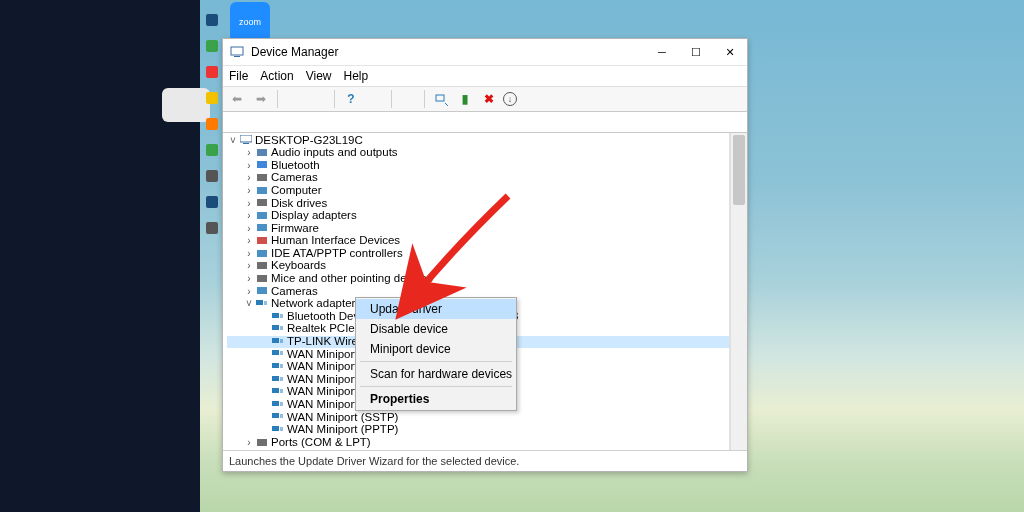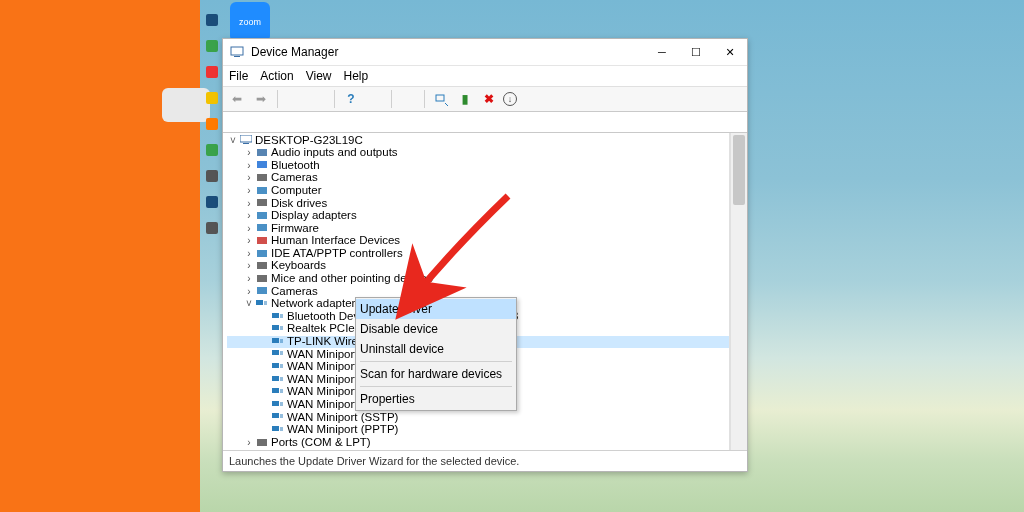--- a/index.html
+++ b/index.html
@@ -1,16 +1,16 @@
 <!DOCTYPE html>
 <html><head>
 <meta charset="utf-8">
 <style>
   html,body{margin:0;padding:0;width:1024px;height:512px;overflow:hidden;font-family:"Segoe UI",Tahoma,sans-serif;background:#fff}
-  .canvas{position:absolute;inset:0;background:#f97316}
+  .canvas{position:absolute;inset:0;background:#0f172a}
   .desktop{position:absolute;left:200px;top:0;width:824px;height:512px;
     background:linear-gradient(to bottom,#77b8d4 0%,#8cc2d6 35%,#a8d1db 55%,#d2e6e0 70%,#e8eed2 80%,#c9dfbb 90%,#b9d6aa 100%)}
   .task{position:absolute;left:204px;top:0;width:16px;height:480px}
   .tico{width:12px;height:12px;margin:14px 2px;border-radius:2px}
   .zoom{position:absolute;left:230px;top:2px;width:40px;height:40px;border-radius:6px;background:#1f8cff;color:#fff;font-size:9px;display:flex;align-items:center;justify-content:center;overflow:hidden}
   .thumb{position:absolute;left:162px;top:88px;width:48px;height:34px;border-radius:6px;background:#e9e9e9}
 
   .win{position:absolute;left:222px;top:38px;width:524px;height:432px;background:#fff;border:1px solid #b5b5b5;box-shadow:0 2px 6px rgba(0,0,0,.25);display:flex;flex-direction:column}
   .titlebar{height:26px;display:flex;align-items:center;border-bottom:1px solid #e5e5e5;font-size:12px}
   .titlebar .ti{width:16px;height:16px;margin:0 6px;display:flex;align-items:center;justify-content:center}
@@ -29,23 +29,23 @@
   .ic{width:14px;height:12px;display:inline-flex;align-items:center;justify-content:center;margin-right:2px;font-size:10px}
   .ind1{padding-left:0}
   .ind2{padding-left:16px}
   .ind3{padding-left:32px}
   .sel{background:#cde8ff}
   .scr{width:16px;background:#f0f0f0;border-left:1px solid #e0e0e0;position:relative}
   .scr .th{position:absolute;left:2px;right:2px;top:2px;height:70px;background:#c7c7c7;border-radius:2px}
   .status{height:20px;border-top:1px solid #d0d0d0;font-size:11px;display:flex;align-items:center;padding:0 6px;color:#333}
 
   .ctx{position:absolute;left:355px;top:297px;width:160px;background:#f2f2f2;border:1px solid #aaa;box-shadow:2px 2px 4px rgba(0,0,0,.2);font-size:12px;padding:1px 0;z-index:5}
-  .ctx .ci{padding:3px 4px;white-space:nowrap}
+  .ctx .ci{padding:3px 14px;white-space:nowrap}
   .ctx .ci.hl{background:#bfe1ff}
-  .ctx .ci.bold{font-weight:400}
+  .ctx .ci.bold{font-weight:700}
   .ctx hr{border:none;border-top:1px solid #cfcfcf;margin:2px 4px}
 
   .arrow{position:absolute;left:378px;top:190px;width:160px;height:140px;z-index:6;pointer-events:none}
 
   svg{display:block}
 </style>
 </head>
 <body>
 <div class="canvas">
 
@@ -369,21 +369,21 @@
   </div>
 
   <div class="status">
         <span>Launches the Update Driver Wizard for the selected device.</span>
       </div>
 </div>
 
 <div class="ctx">
   <div class="ci hl">Update driver</div>
   <div class="ci">Disable device</div>
-  <div class="ci">Uninstall device</div>
+  <div class="ci">Miniport device</div>
   <hr>
   <div class="ci">Scan for hardware devices</div>
   <hr>
   <div class="ci bold">Properties</div>
 </div>
 
 <svg class="arrow" viewBox="0 0 160 140">
   <defs>
         <marker id="ah" markerWidth="10" markerHeight="10" refX="6" refY="5" orient="auto">
     <path d="M0 0 L10 5 L0 10 L3 5 Z" fill="#e8281e"></path>

